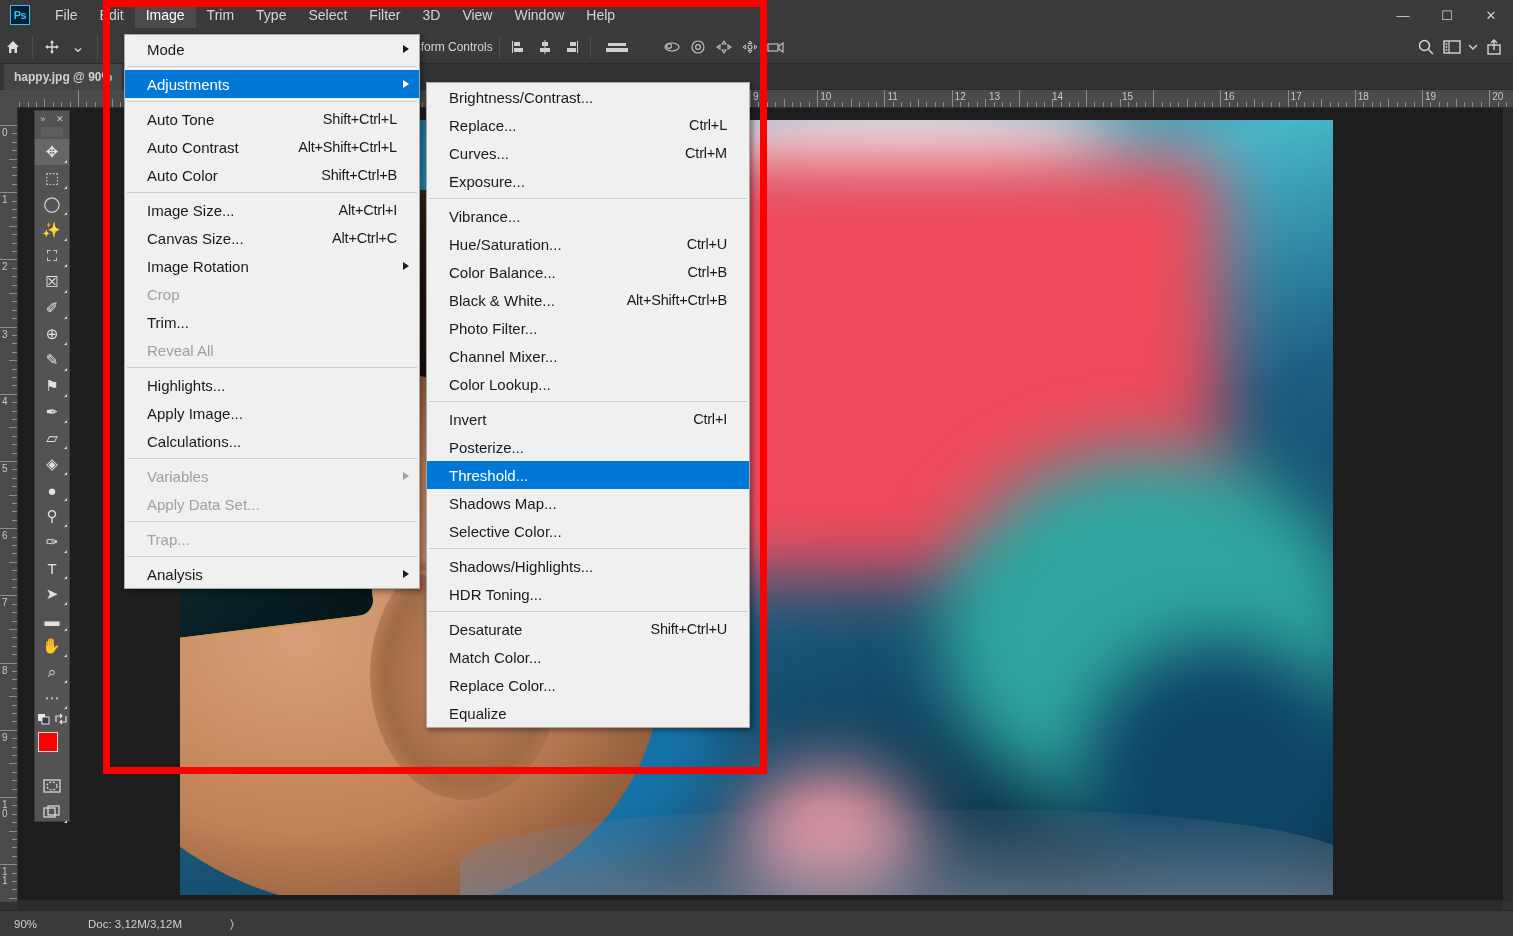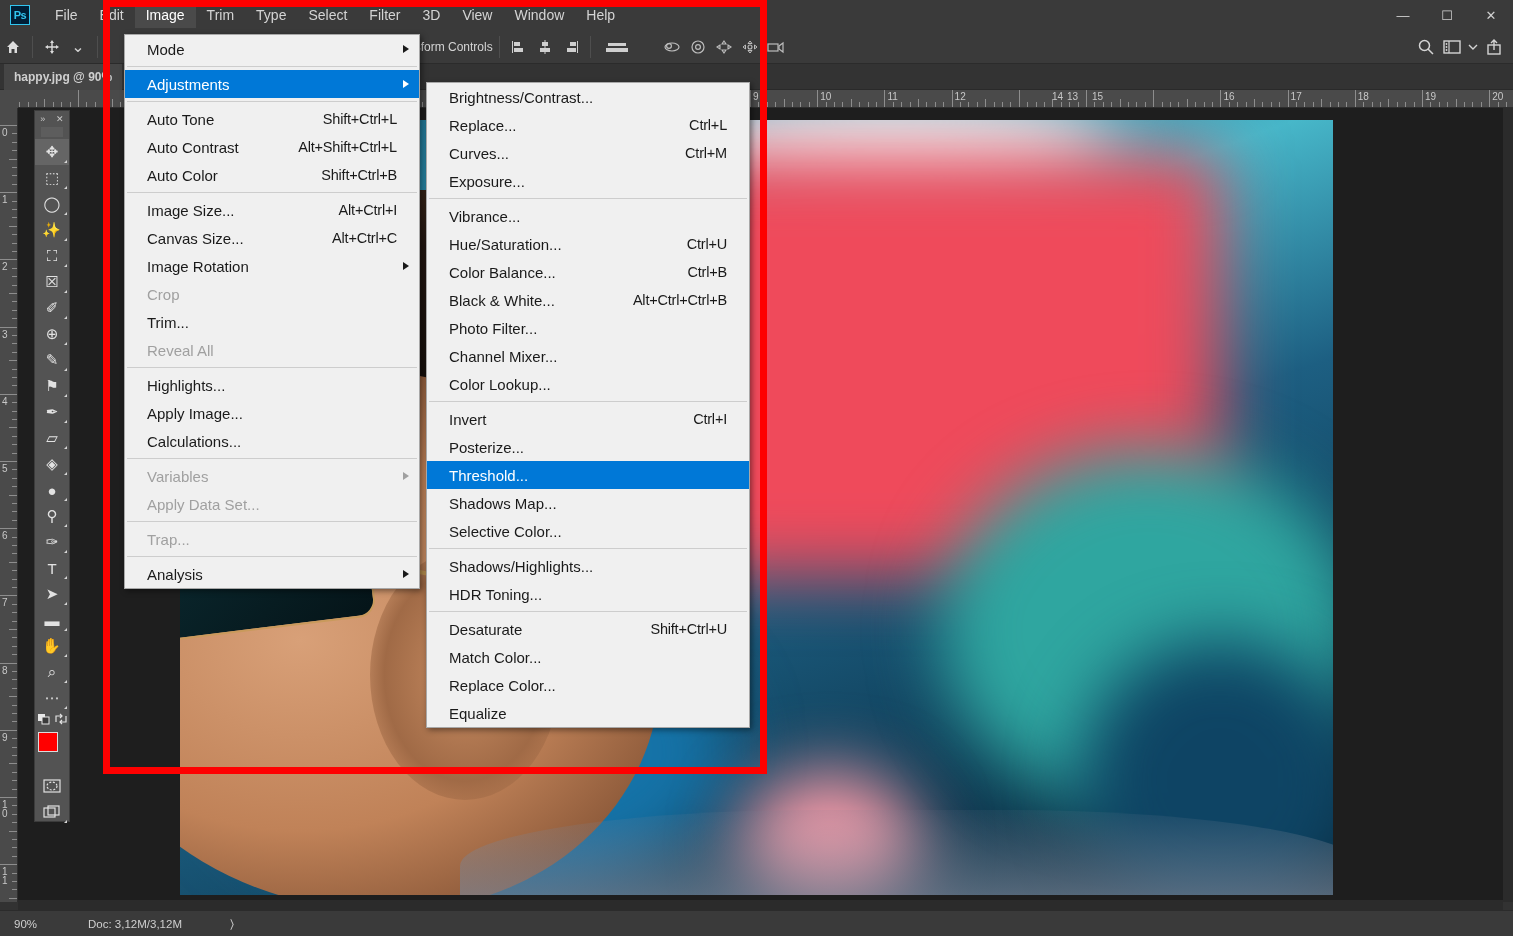--- a/index.html
+++ b/index.html
@@ -374,39 +374,39 @@
       <div class="rh-major" style="left: 933.6px;"></div>
       <div class="rh-num" style="left: 936.6px;">12</div>
       <div class="rh-tick" style="left: 942px; height: 5px; top: 12px;"></div>
       <div class="rh-tick" style="left: 950.4px; height: 5px; top: 12px;"></div>
       <div class="rh-tick" style="left: 958.8px; height: 5px; top: 12px;"></div>
       <div class="rh-tick" style="left: 967.2px; height: 8px; top: 9px;"></div>
       <div class="rh-tick" style="left: 975.6px; height: 5px; top: 12px;"></div>
       <div class="rh-tick" style="left: 984px; height: 5px; top: 12px;"></div>
       <div class="rh-tick" style="left: 992.4px; height: 5px; top: 12px;"></div>
       <div class="rh-major" style="left: 1000.8px;"></div>
-      <div class="rh-num" style="left: 1049px;">13</div>
+      <div class="rh-num" style="left: 971px;">13</div>
       <div class="rh-tick" style="left: 1009.2px; height: 5px; top: 12px;"></div>
       <div class="rh-tick" style="left: 1017.6px; height: 5px; top: 12px;"></div>
       <div class="rh-tick" style="left: 1026px; height: 5px; top: 12px;"></div>
       <div class="rh-tick" style="left: 1034.4px; height: 8px; top: 9px;"></div>
       <div class="rh-tick" style="left: 1042.8px; height: 5px; top: 12px;"></div>
       <div class="rh-tick" style="left: 1051.2px; height: 5px; top: 12px;"></div>
       <div class="rh-tick" style="left: 1059.6px; height: 5px; top: 12px;"></div>
       <div class="rh-major" style="left: 1068px;"></div>
       <div class="rh-num" style="left: 1034px;">14</div>
       <div class="rh-tick" style="left: 1076.4px; height: 5px; top: 12px;"></div>
       <div class="rh-tick" style="left: 1084.8px; height: 5px; top: 12px;"></div>
       <div class="rh-tick" style="left: 1093.2px; height: 5px; top: 12px;"></div>
       <div class="rh-tick" style="left: 1101.6px; height: 8px; top: 9px;"></div>
       <div class="rh-tick" style="left: 1110px; height: 5px; top: 12px;"></div>
       <div class="rh-tick" style="left: 1118.4px; height: 5px; top: 12px;"></div>
       <div class="rh-tick" style="left: 1126.8px; height: 5px; top: 12px;"></div>
       <div class="rh-major" style="left: 1135.2px;"></div>
-      <div class="rh-num" style="left: 1074px;">15</div>
+      <div class="rh-num" style="left: 1104px;">15</div>
       <div class="rh-tick" style="left: 1143.6px; height: 5px; top: 12px;"></div>
       <div class="rh-tick" style="left: 1152px; height: 5px; top: 12px;"></div>
       <div class="rh-tick" style="left: 1160.4px; height: 5px; top: 12px;"></div>
       <div class="rh-tick" style="left: 1168.8px; height: 8px; top: 9px;"></div>
       <div class="rh-tick" style="left: 1177.2px; height: 5px; top: 12px;"></div>
       <div class="rh-tick" style="left: 1185.6px; height: 5px; top: 12px;"></div>
       <div class="rh-tick" style="left: 1194px; height: 5px; top: 12px;"></div>
       <div class="rh-major" style="left: 1202.4px;"></div>
       <div class="rh-num" style="left: 1205.4px;">16</div>
       <div class="rh-tick" style="left: 1210.8px; height: 5px; top: 12px;"></div>
@@ -869,21 +869,21 @@
       <div class="mi">
         <span>Hue/Saturation...</span>
         <span class="shortcut">Ctrl+U</span>
       </div>
       <div class="mi">
         <span>Color Balance...</span>
         <span class="shortcut">Ctrl+B</span>
       </div>
       <div class="mi">
         <span>Black &amp; White...</span>
-        <span class="shortcut">Alt+Ctrl+Ctrl+B</span>
+        <span class="shortcut">Alt+Shift+Ctrl+B</span>
       </div>
       <div class="mi">
         <span>Photo Filter...</span>
       </div>
       <div class="mi">
         <span>Channel Mixer...</span>
       </div>
       <div class="mi">
         <span>Color Lookup...</span>
       </div>

